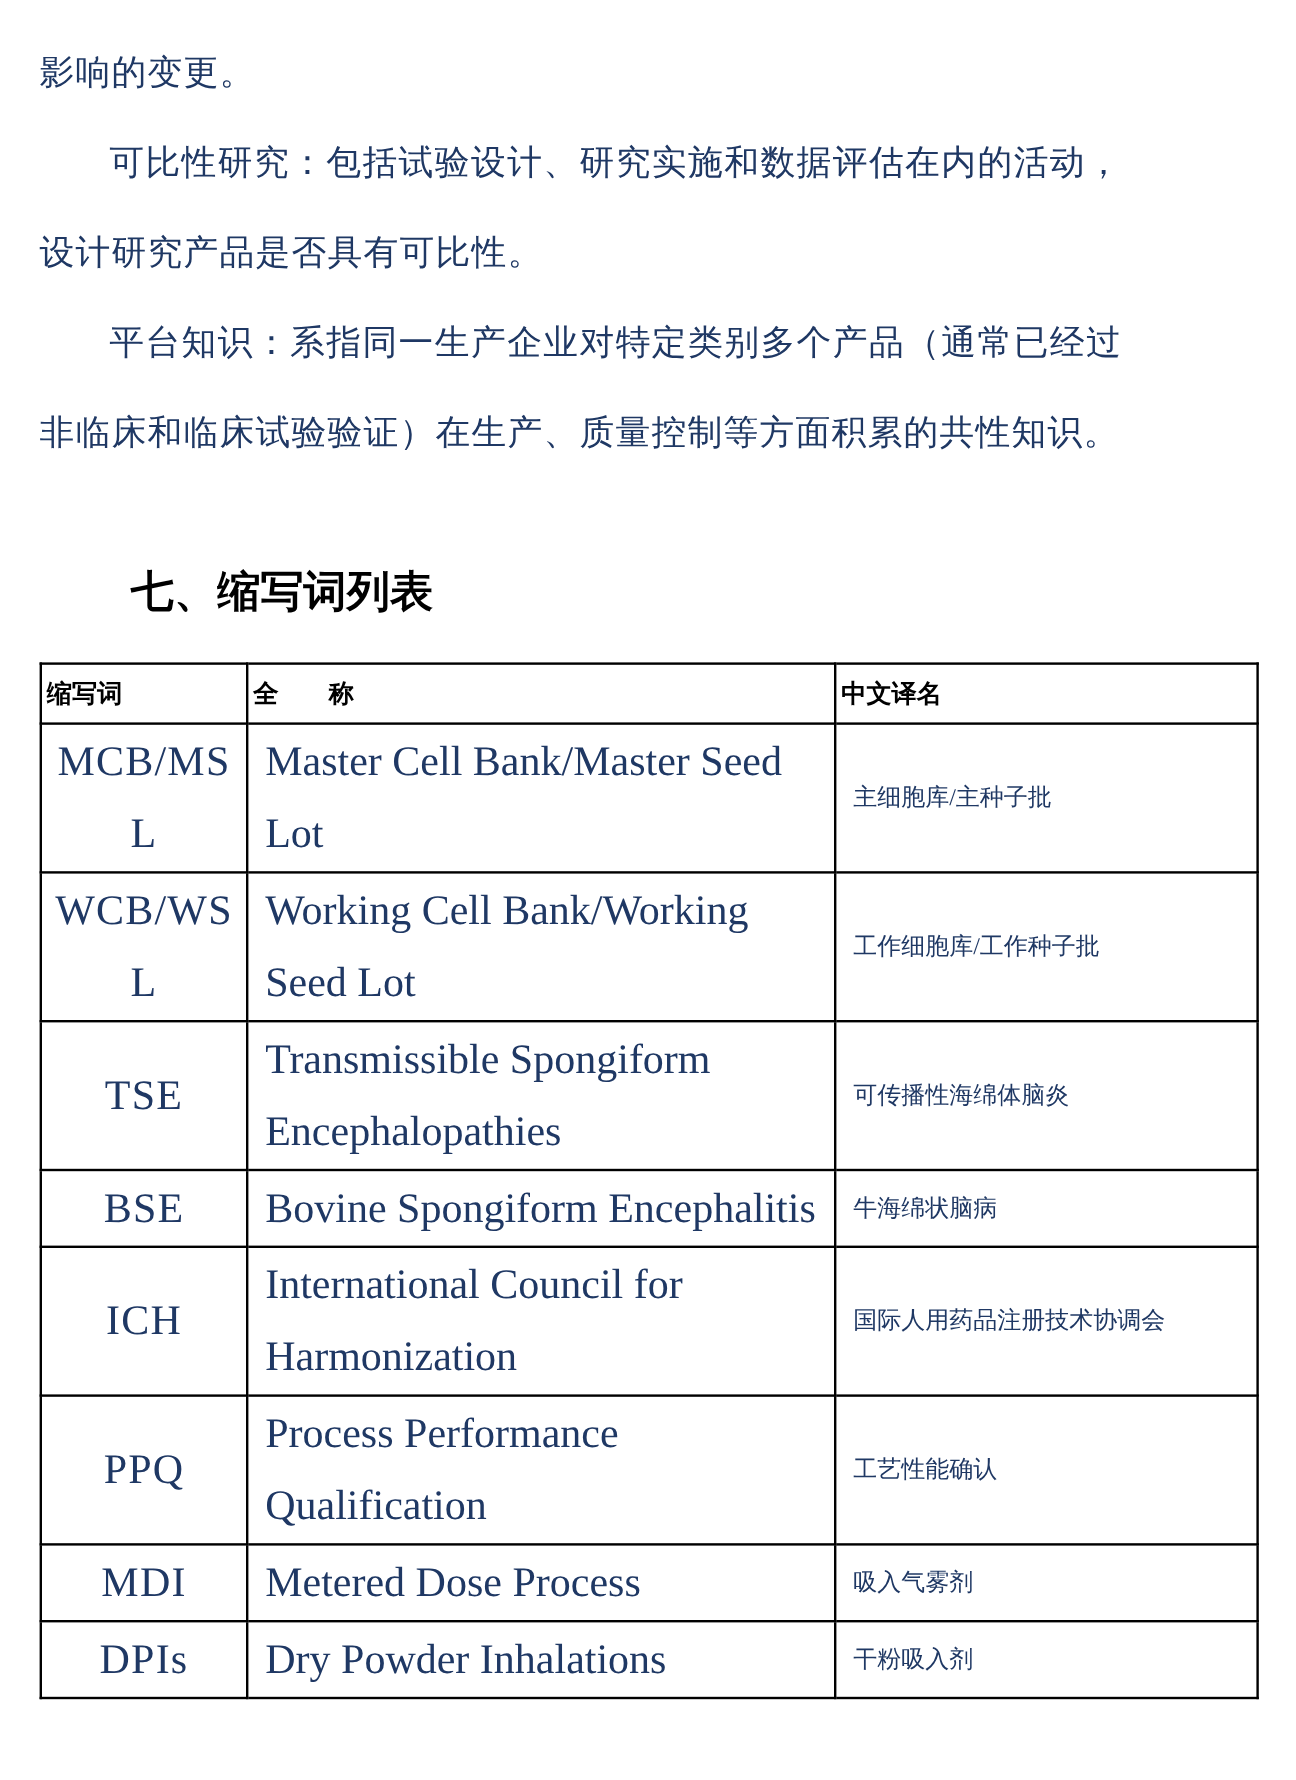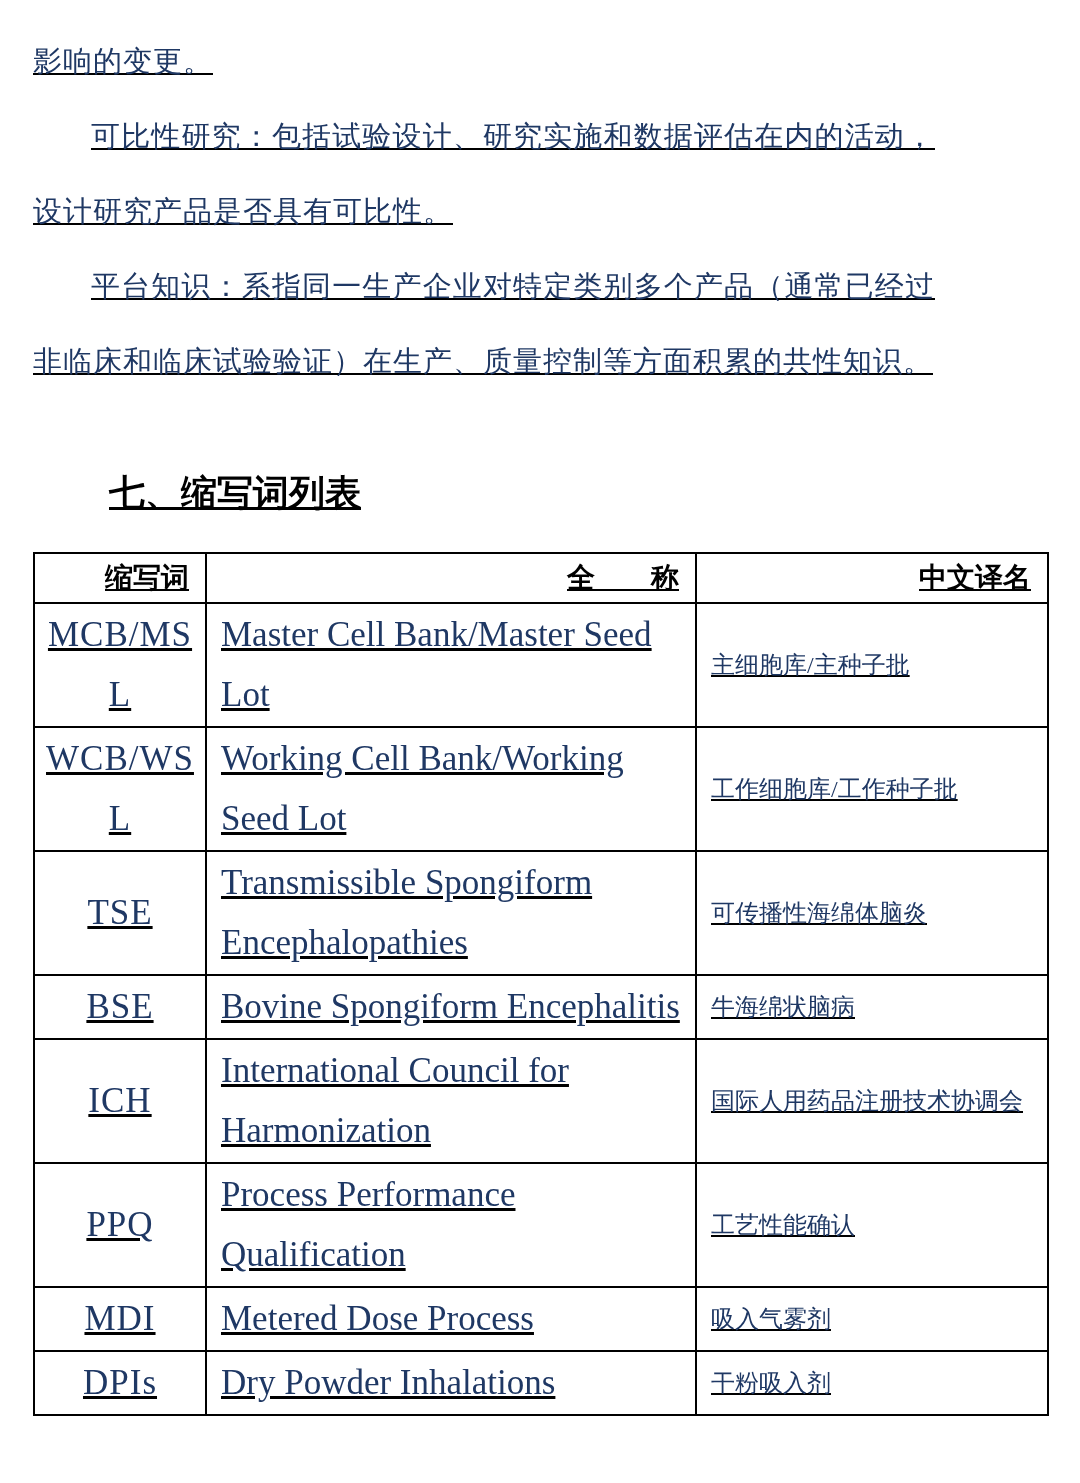--- a/index.html
+++ b/index.html
@@ -12,21 +12,20 @@
   html, body { margin: 0; padding: 0; background: var(--bg); }
   body {
     font-family: "Liberation Serif", "DejaVu Serif", serif;
     width: 1080px;
   }
   .page {
     width: 968px;
     min-height: 1483px;
     background: var(--bg);
     padding: 24px 33px 20px 33px;
-    text-decoration: underline;
   }
   .para {
     font-size: 29px;
     line-height: 75px;
     color: var(--text);
     text-align: justify;
     margin: 0;
     letter-spacing: 1px;
   }
   .para.indent { text-indent: 2em; }
@@ -43,42 +42,42 @@
     border-collapse: collapse;
     width: 1014px;
     table-layout: fixed;
   }
   .abbr th, .abbr td {
     border: 2px solid var(--border);
     vertical-align: middle;
     overflow-wrap: break-word;
   }
   .abbr th {
-    font-size: 28px;
+    font-size: 21px;
     font-weight: 700;
     color: #000000;
     height: 50px;
     line-height: 40px;
-    text-align: right;
-    padding: 2px 16px;
+    text-align: left;
+    padding: 2px 4px;
   }
   .abbr td {
     font-size: 35px;
     color: var(--text);
     line-height: 60px;
     padding: 1px 14px;
     height: 64px;
   }
   .abbr td.col0 {
     text-align: center;
     padding: 1px 4px;
     letter-spacing: 1px;
   }
   .abbr td.col1 { text-align: left; }
-  .abbr td.col2 { text-align: left; font-size: 24px; }
+  .abbr td.col2 { text-align: left; font-size: 20px; }
 </style>
 </head>
 <body>
 
 <div class="page">
 
   <p class="para">影响的变更。</p>
   <p class="para indent">可比性研究：包括试验设计、研究实施和数据评估在内的活动，设计研究产品是否具有可比性。</p>
   <p class="para indent">平台知识：系指同一生产企业对特定类别多个产品（通常已经过非临床和临床试验验证）在生产、质量控制等方面积累的共性知识。</p>
 

